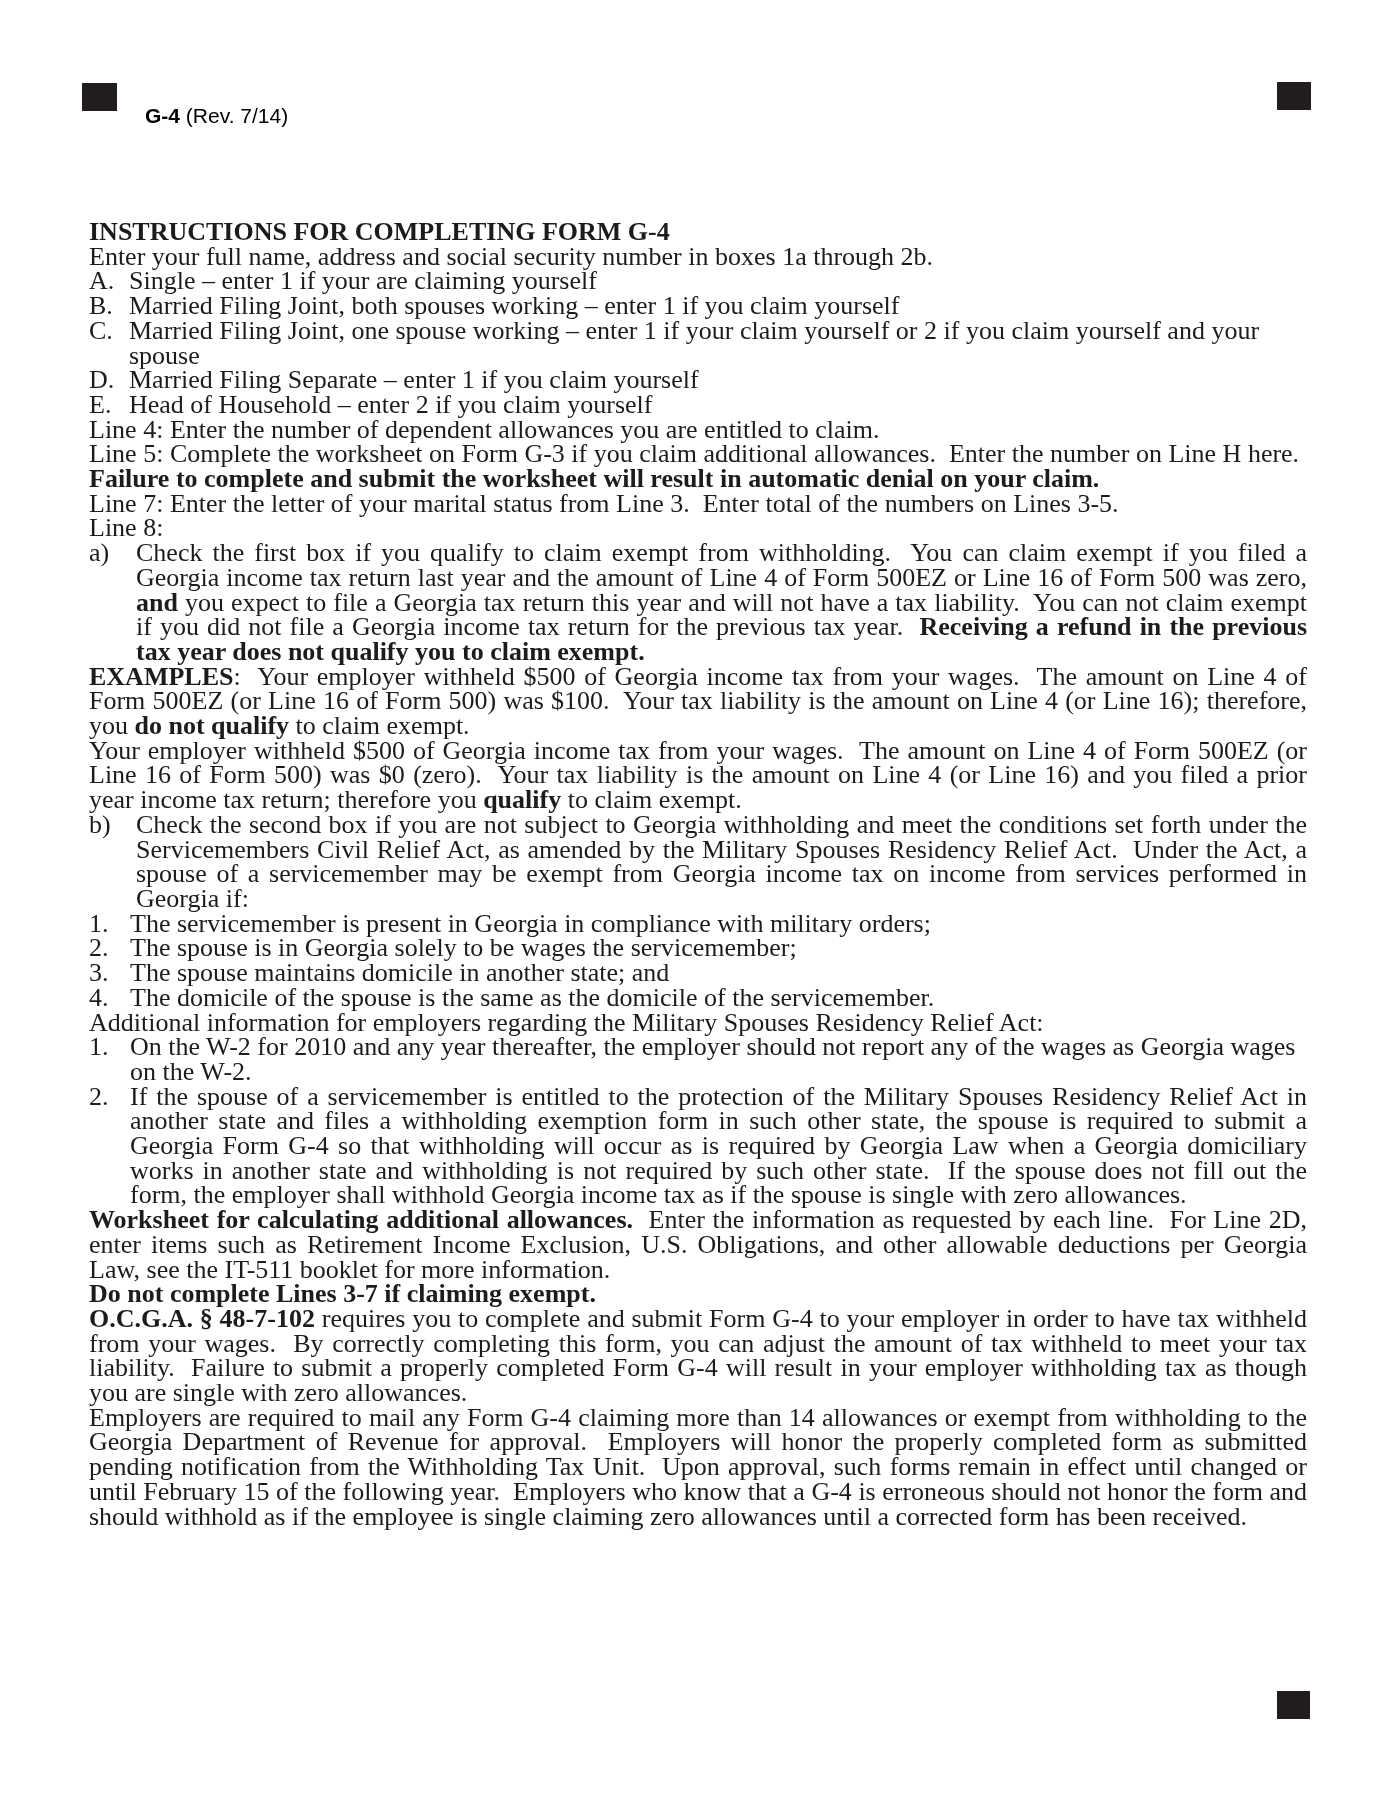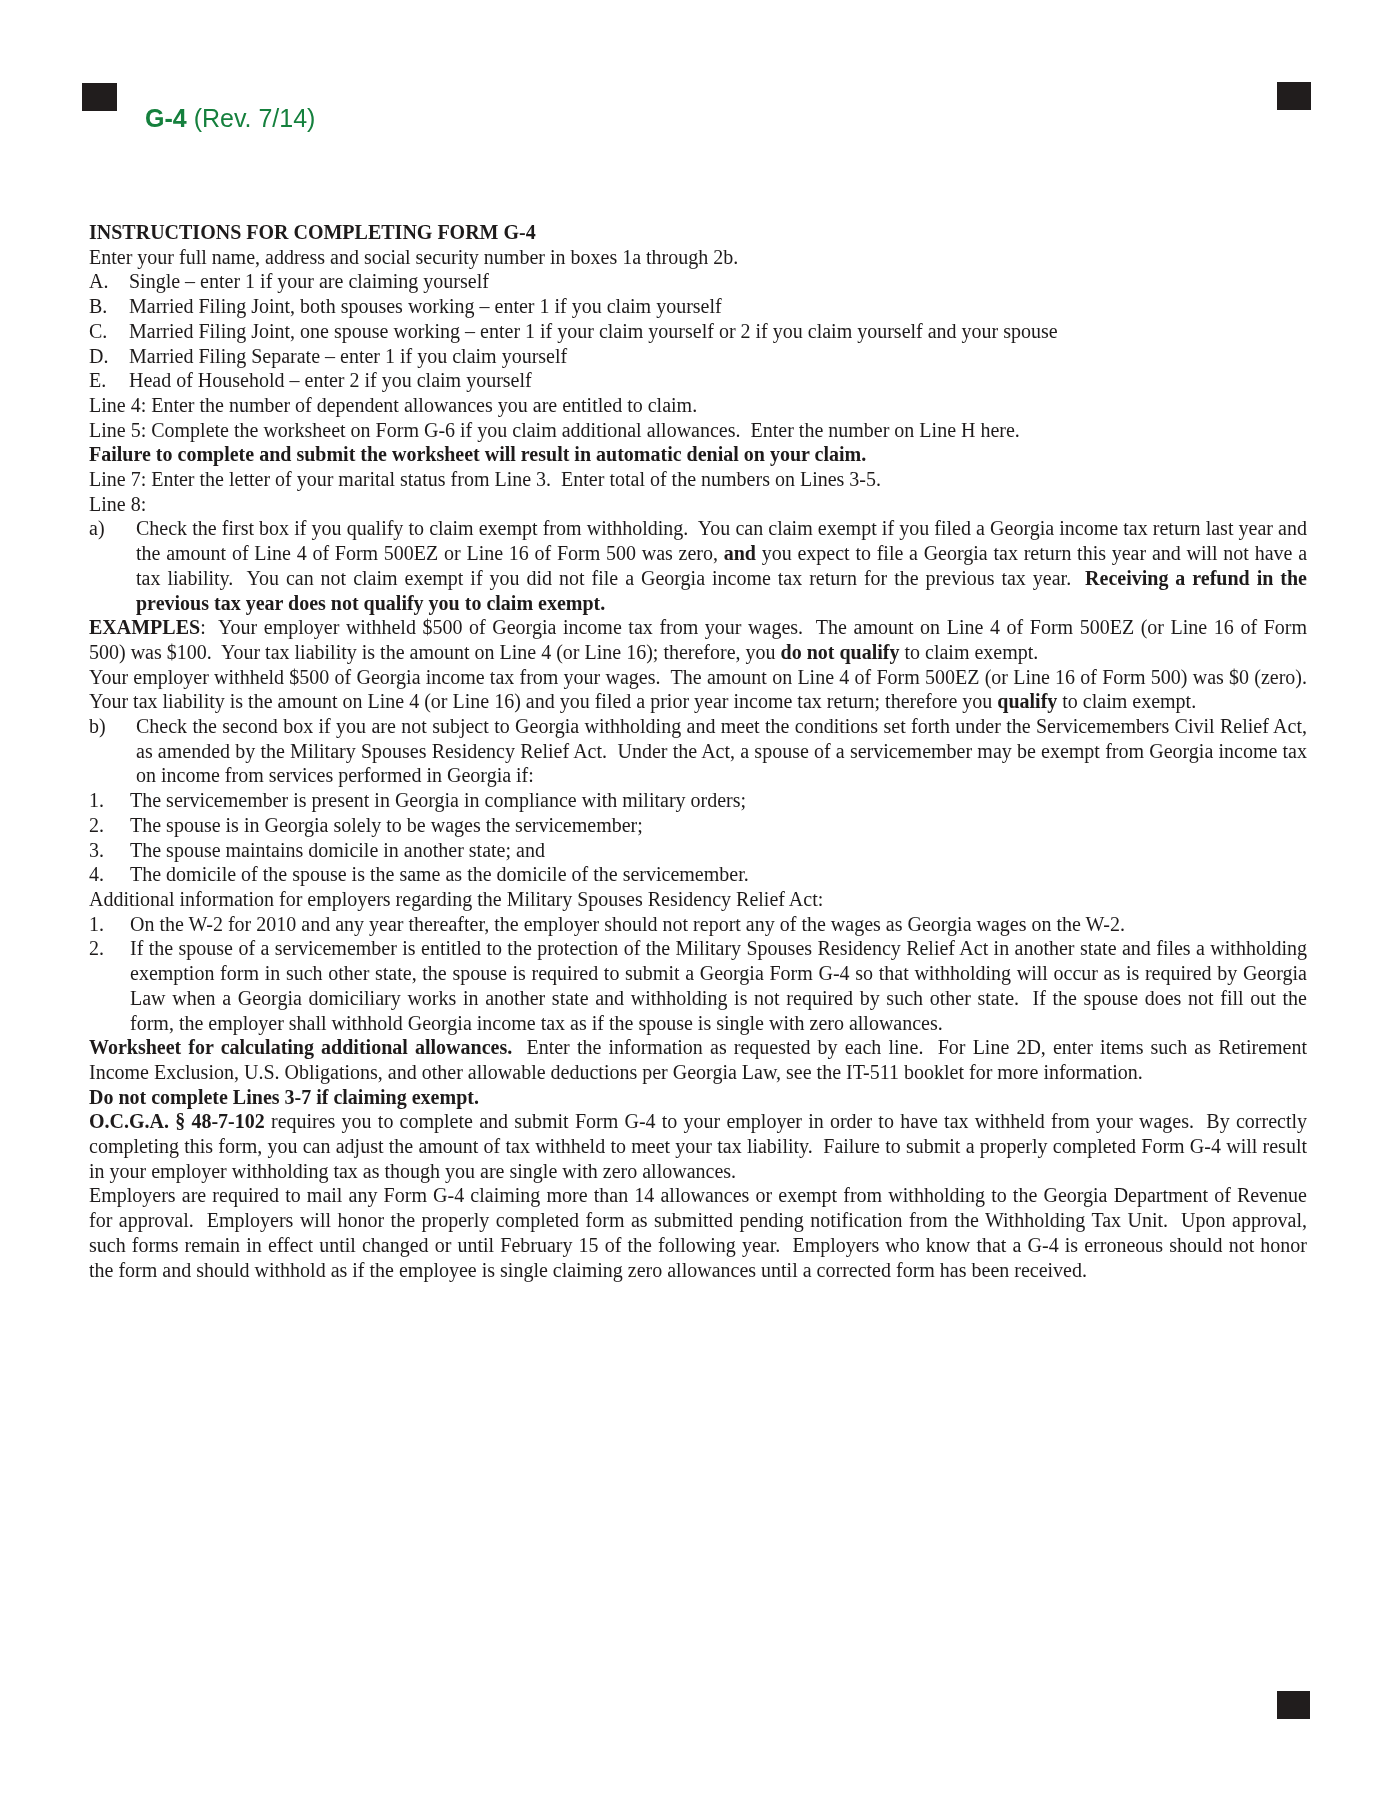--- a/index.html
+++ b/index.html
@@ -15,32 +15,32 @@
   .reg { position: absolute; background: #211d1d; }
   .reg.tl { left: 82px;  top: 83px;   width: 35px; height: 28px; }
   .reg.tr { left: 1277px; top: 82px;  width: 34px; height: 28px; }
   .reg.br { left: 1277px; top: 1691px; width: 33px; height: 28px; }
 
   .form-id {
     position: absolute;
     left: 145px;
     top: 104px;
     font-family: "Liberation Sans", sans-serif;
-    font-size: 25px;
-    color: #15803d;
+    font-size: 21px;
+    color: #000000;
     white-space: nowrap;
   }
   .form-id .code { font-weight: bold; }
 
   .content {
     position: absolute;
     left: 89px;
     top: 220px;
     width: 1218px;
-    font-size: 20px;
+    font-size: 26px;
     line-height: 24.7px;
   }
   .content p { margin: 0; white-space: pre-wrap; }
   .b { font-weight: bold; }
   .title { font-weight: bold; }
   .justify { text-align: justify; }
   .gap { margin-top: 27px; }
 
   
   .hang72  { padding-left: 72px;  text-indent: -72px; }
@@ -78,21 +78,21 @@
 
 
     <p class="alpha"><span class="mk">A.</span><span>Single – enter 1 if your are claiming yourself</span></p>
     <p class="alpha"><span class="mk">B.</span><span>Married Filing Joint, both spouses working – enter 1 if you claim yourself</span></p>
     <p class="alpha"><span class="mk">C.</span><span>Married Filing Joint, one spouse working – enter 1 if your claim yourself or 2 if you claim yourself and your spouse</span></p>
     <p class="alpha"><span class="mk">D.</span><span>Married Filing Separate – enter 1 if you claim yourself</span></p>
     <p class="alpha"><span class="mk">E.</span><span>Head of Household – enter 2 if you claim yourself</span></p>
 
     <p class="hang72"><span>Line 4:</span> <span>Enter the number of dependent allowances you are entitled to claim.</span></p>
 
-    <p class="hang72"><span>Line 5:</span> <span>Complete the worksheet on Form G-6 if you claim additional allowances.  Enter the number on Line H here.</span></p>
+    <p class="hang72"><span>Line 5:</span> <span>Complete the worksheet on Form G-3 if you claim additional allowances.  Enter the number on Line H here.</span></p>
     <p class="indent72 b">Failure to complete and submit the worksheet will result in automatic denial on your claim.</p>
 
 
     <p class="hang72"><span>Line 7:</span> <span>Enter the letter of your marital status from Line 3.  Enter total of the numbers on Lines 3-5.</span></p>
 
     <p>Line 8:</p>
 
     <p class="ab justify"><span class="mk">a)</span><span>Check the first box if you qualify to claim exempt from withholding.  You can claim exempt if you filed a Georgia income tax return last year and the amount of Line 4 of Form 500EZ or Line 16 of Form 500 was zero, </span><span class="b">and</span><span> you expect to file a Georgia tax return this year and will not have a tax liability.  You can not claim exempt if you did not file a Georgia income tax return for the previous tax year.  </span><span class="b">Receiving a refund in the previous tax year does not qualify you to claim exempt.</span></p>
 
     <p class="ex justify gap"><span class="b">EXAMPLES</span><span>:  Your employer withheld $500 of Georgia income tax from your wages.  The amount on Line 4 of Form 500EZ (or Line 16 of Form 500) was $100.  Your tax liability is the amount on Line 4 (or Line 16); therefore, you </span><span class="b">do not qualify</span><span> to claim exempt.</span></p>

